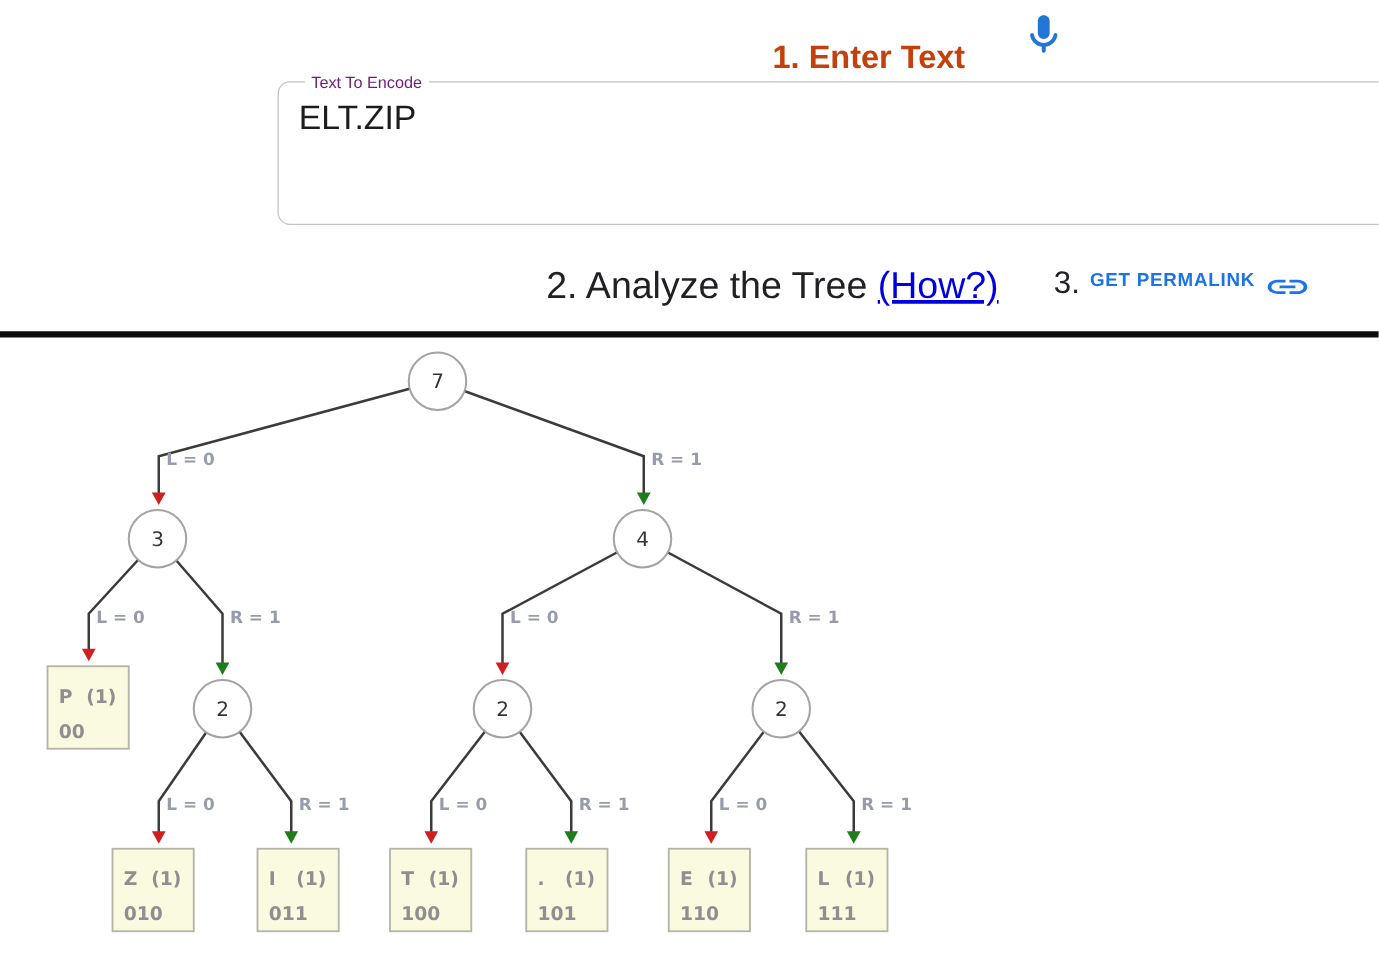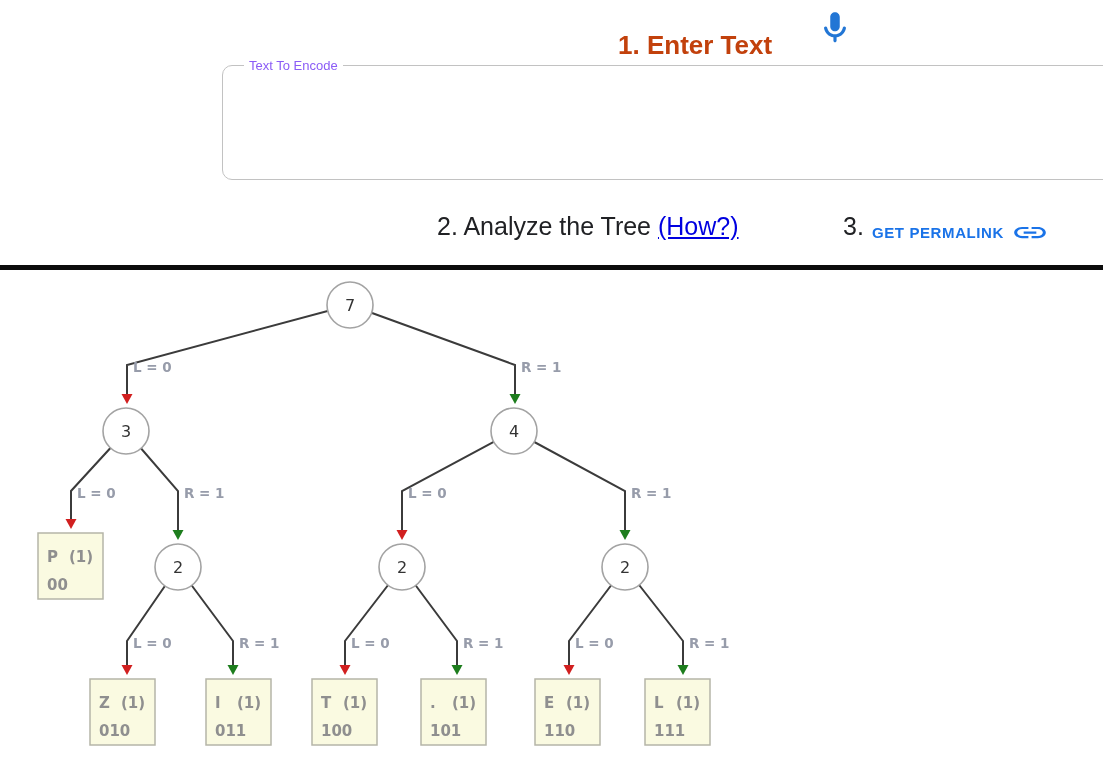--- a/index.html
+++ b/index.html
@@ -16,40 +16,40 @@
     position:absolute;left:812px;top:4px;width:46px;height:46px;
     background:transparent;border:none;padding:4px;cursor:pointer;
   }
   .mic-btn svg{display:block;}
   
   .encode-fieldset{
     position:absolute;left:222px;top:58px;width:920px;height:112px;
     border:1px solid #c2c2c2;border-radius:10px;margin:0;padding:4px 14px;
   }
   .encode-fieldset legend{
-    font-size:13px;color:#8b5cf6;padding:0 5px;margin-left:7px;
+    font-size:13px;color:#701a75;padding:0 5px;margin-left:7px;
   }
   .encode-input{
     border:none;outline:none;resize:none;background:transparent;
     width:860px;height:78px;padding:2px 0 0 2px;
     font-family:"Liberation Sans",sans-serif;font-size:27px;color:#1c1c1c;
   }
   
   .step2-row{
-    position:absolute;left:437px;top:212px;font-size:25px;color:#202124;white-space:nowrap;
+    position:absolute;left:437px;top:212px;font-size:30px;color:#202124;white-space:nowrap;
   }
   .how-link{
     color:#0000e0;text-decoration:underline;cursor:pointer;
   }
   .step3-number{
     position:absolute;left:843px;top:212px;font-size:25px;color:#202124;
   }
   .permalink-btn{
     position:absolute;left:872px;top:216px;height:32px;
-    display:flex;align-items:center;gap:7px;
+    display:flex;align-items:flex-start;gap:7px;
     background:transparent;border:none;padding:0;cursor:pointer;
   }
   .permalink-label{
     font-family:"Liberation Sans",sans-serif;
     font-size:15px;font-weight:bold;letter-spacing:0.6px;color:#1a73e8;white-space:nowrap;
   }
   
   .divider{
     position:absolute;left:0;top:265px;width:1103px;height:5px;background:#0c0c0c;
   }
@@ -67,20 +67,21 @@
 
 <h1 class="step1-title">1. Enter Text</h1>
 <button class="mic-btn">
   <svg width="38" height="40" viewBox="0 0 24 24" fill="#2276d5">
     <path d="M12 14c1.66 0 3-1.34 3-3V5c0-1.66-1.34-3-3-3S9 3.34 9 5v6c0 1.66 1.34 3 3 3zm5.91-3c-.49 0-.9.36-.98.85C16.52 14.2 14.47 16 12 16s-4.52-1.8-4.93-4.15c-.08-.49-.49-.85-.98-.85-.61 0-1.09.54-1 1.14.49 3 2.89 5.35 5.91 5.78V20c0 .55.45 1 1 1s1-.45 1-1v-2.08c3.02-.43 5.42-2.78 5.91-5.78.1-.6-.39-1.14-1-1.14z"></path>
   </svg>
 </button>
 
 <fieldset class="encode-fieldset">
   <legend>Text To Encode</legend>
+  <textarea class="encode-input" spellcheck="false" aria-label="Text To Encode" style="">ELT.ZIP</textarea>
 </fieldset>
 
 <div class="step2-row">
   <span>2. Analyze the Tree</span>
   <a class="how-link" href="#">(How?)</a>
 </div>
 <span class="step3-number">3.</span>
 <button class="permalink-btn">
   <span class="permalink-label">GET PERMALINK</span>
   <svg width="38" height="27" viewBox="0 0 24 24" preserveAspectRatio="none" fill="#1a73e8">

